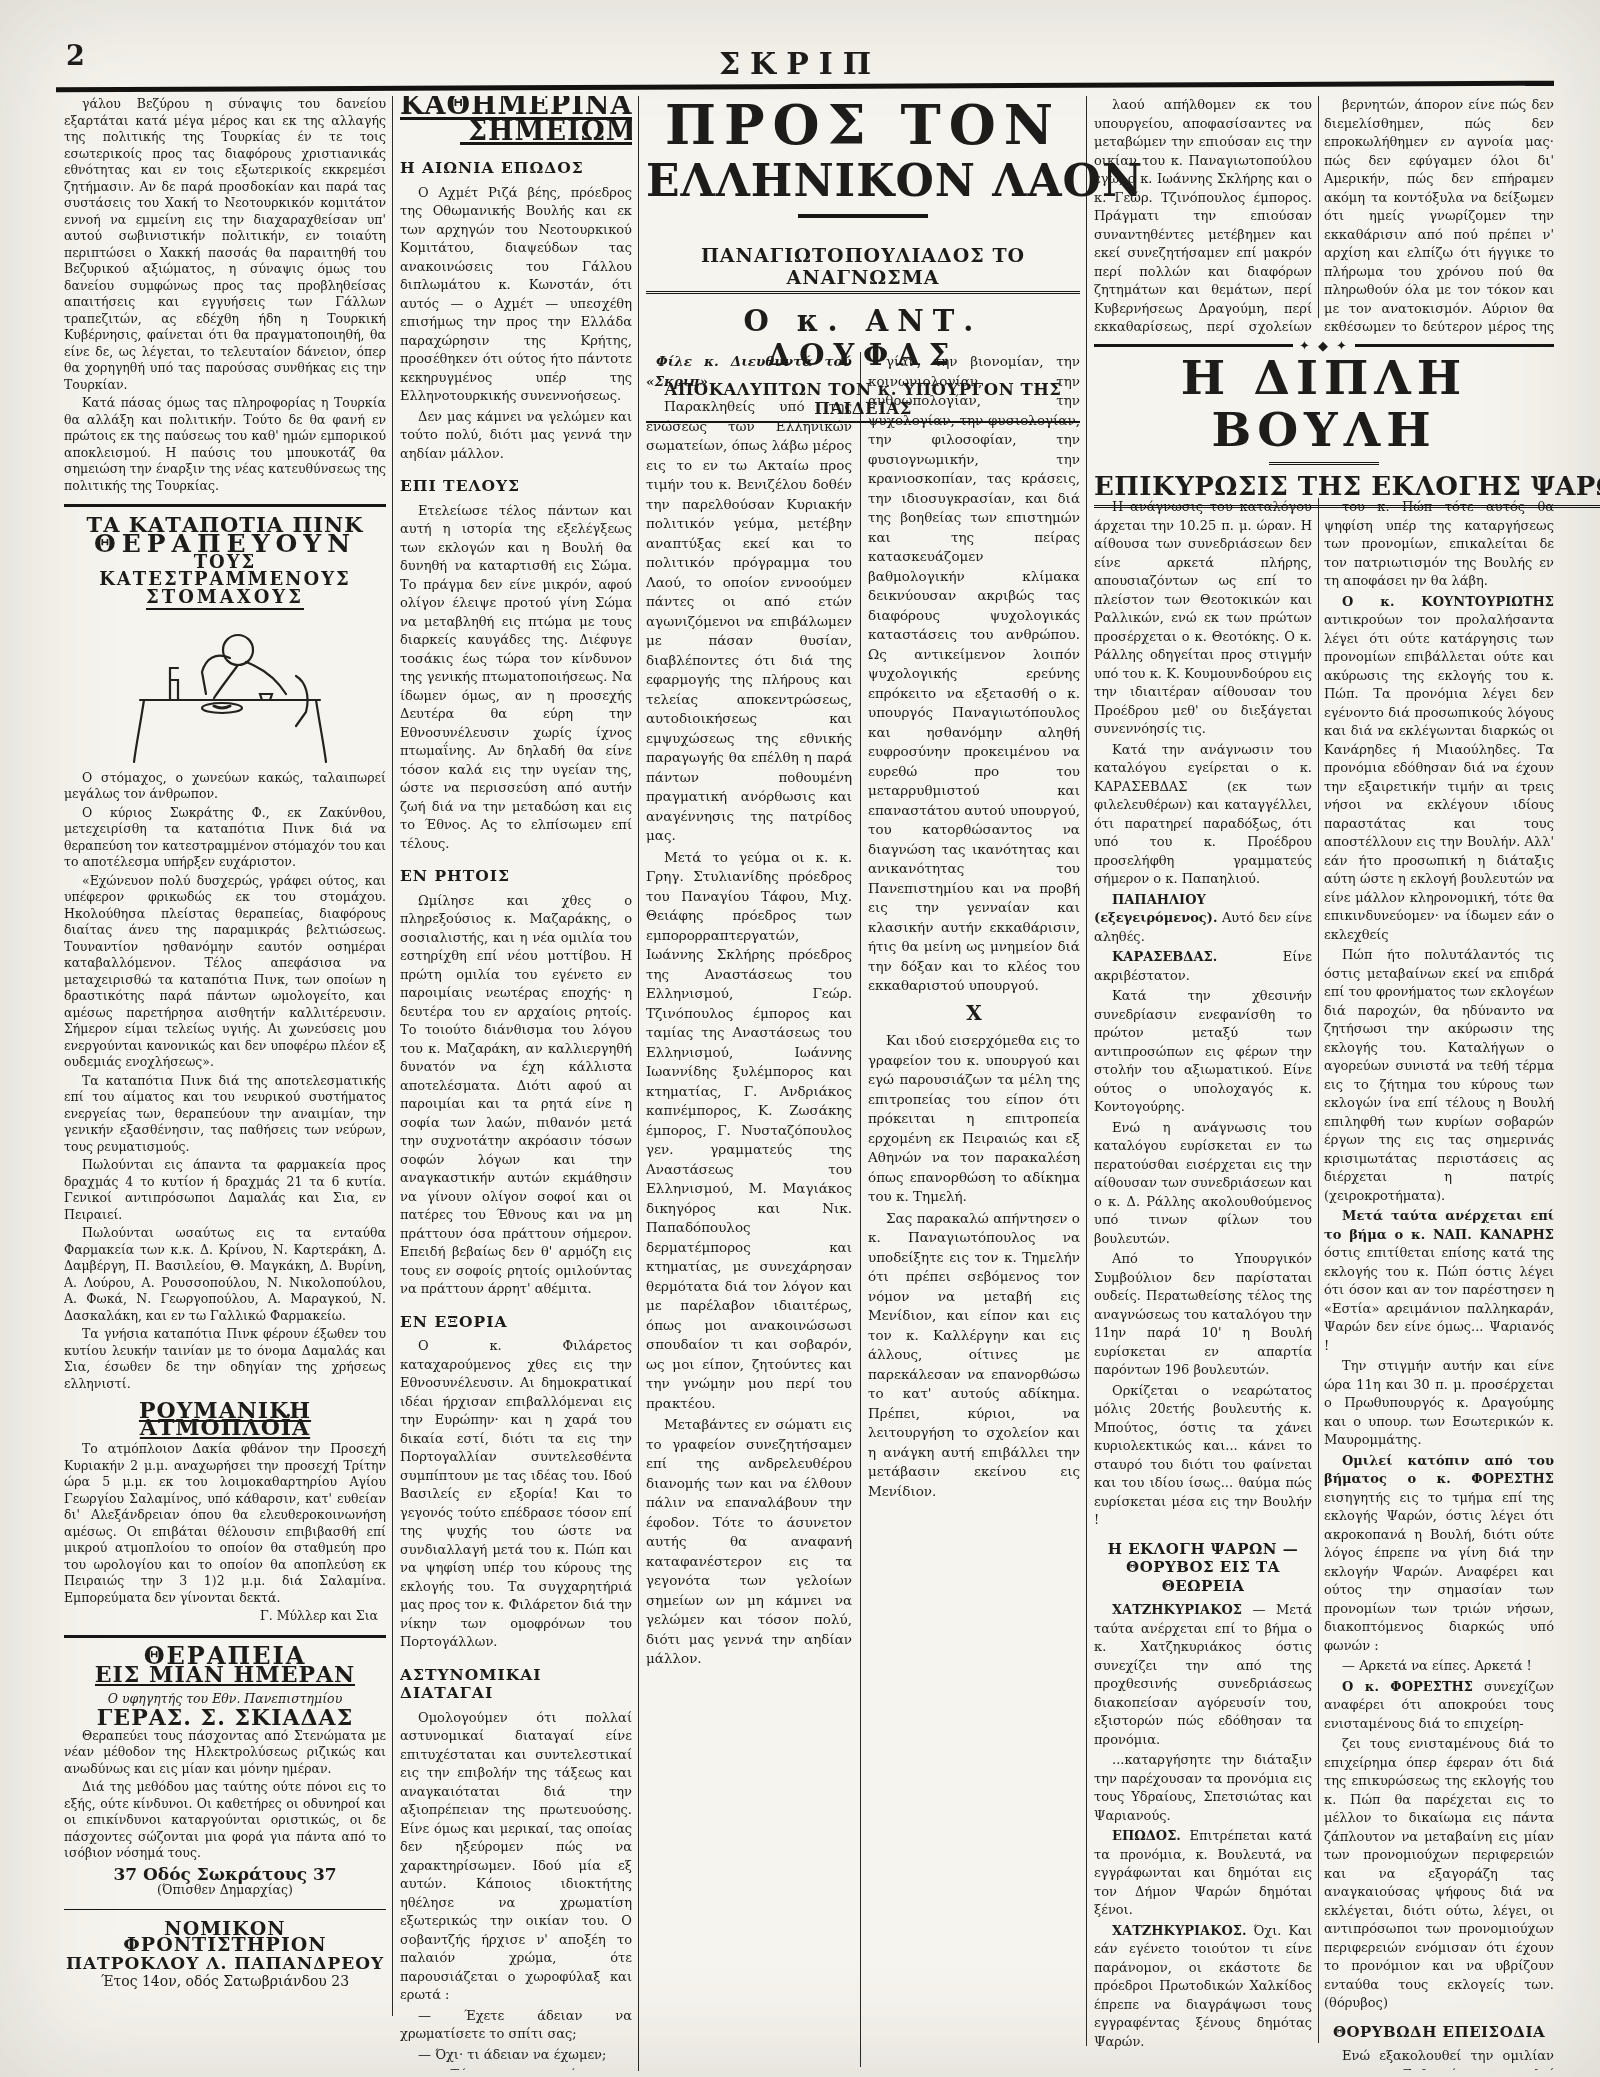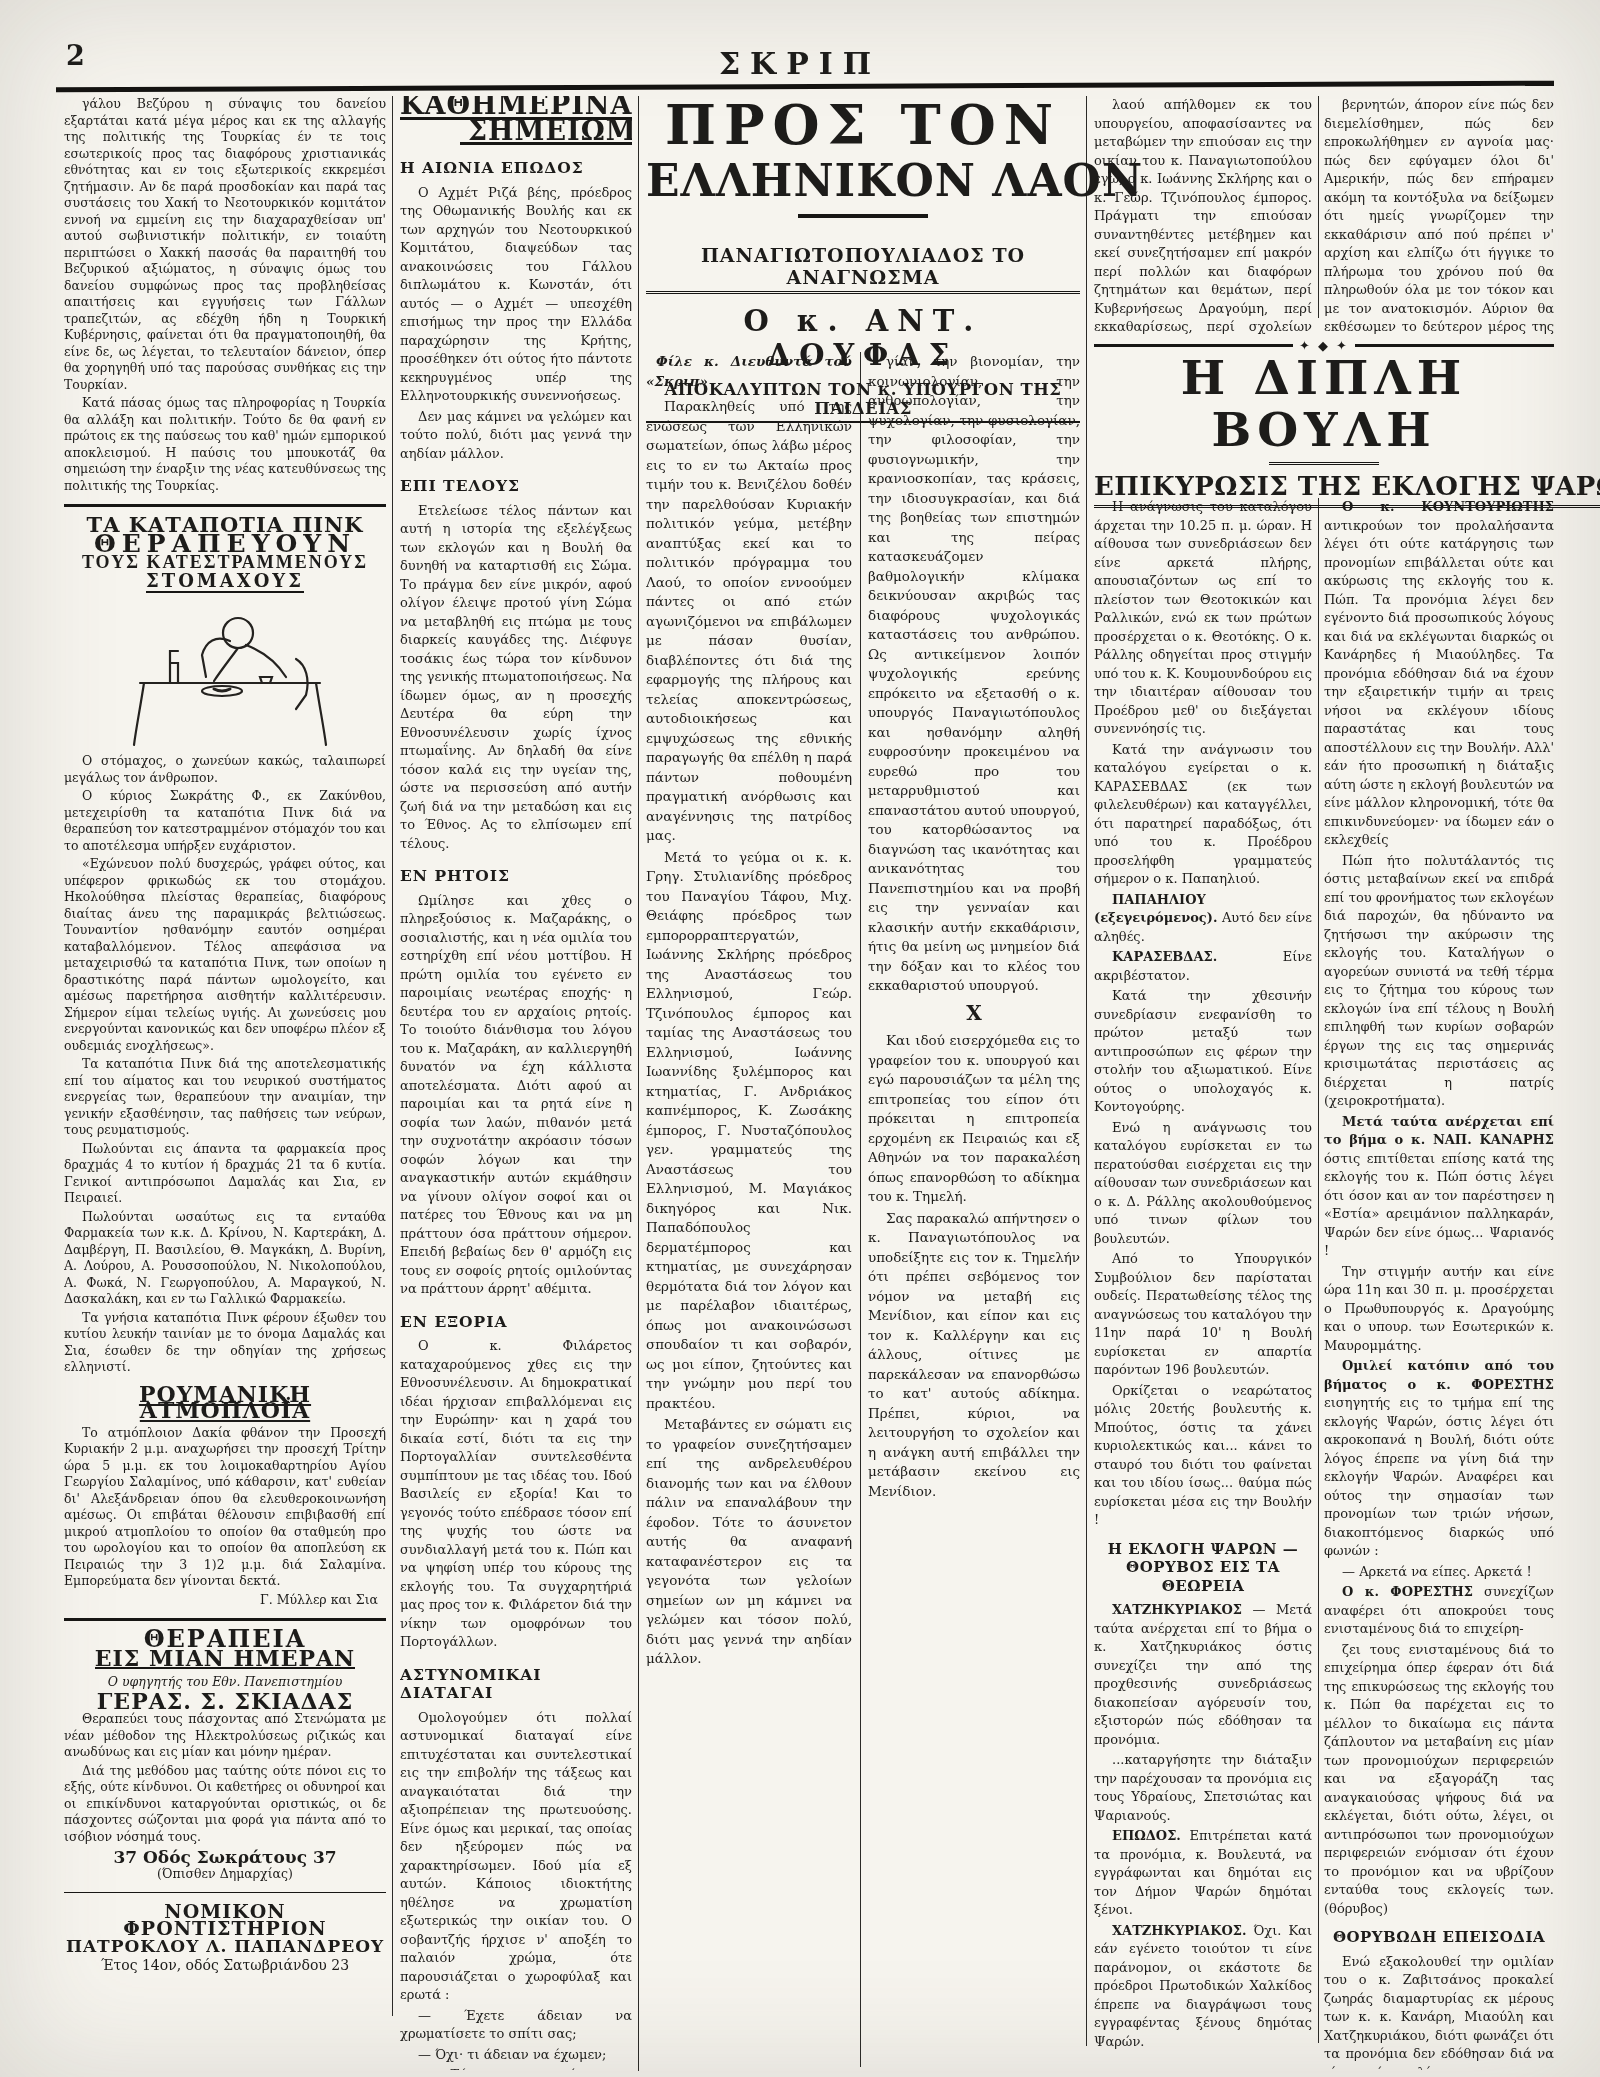--- a/index.html
+++ b/index.html
@@ -22,21 +22,21 @@
            margin:10px 0 6px 0;letter-spacing:.5px;}
   .xmark{text-align:center;font-weight:bold;font-size:20px;margin:8px 0;text-indent:0;}
   .vrule{position:absolute;width:1px;background:#2b2a27;}
   .hrule{height:3px;background:#171614;margin:10px 0;}
   .hrule.thin{height:1px;}
   
   #col1{left:64px;top:96px;width:322px;height:1974px;font-size:12.5px;line-height:16.5px;}
   .adtitle{font-weight:bold;text-align:center;text-indent:0;margin:2px 0;}
   .pink-l1{font-size:21px;letter-spacing:1px;}
   .pink-l2{font-size:25px;letter-spacing:6px;}
-  .pink-l3{font-size:18px;letter-spacing:2px;font-family:Liberation Serif, serif;}
+  .pink-l3{font-size:18px;letter-spacing:2px;}
   .pink-l4{font-size:18px;letter-spacing:3px;border-bottom:2px solid #171614;
            display:inline-block;padding-bottom:2px;}
   .centerwrap{text-align:center;}
   .illus{display:block;margin:6px auto 4px auto;}
   .sec-title{font-weight:bold;text-align:center;font-size:22px;letter-spacing:1px;
              margin:10px 0 6px 0;text-decoration:underline;}
   .sig-right{text-align:right;margin:2px 8px 0 0;text-indent:0;}
   .ther-l1{font-size:24px;letter-spacing:2px;}
   .ther-l2{font-size:22px;letter-spacing:1px;border-bottom:2px solid #171614;
            display:inline-block;padding-bottom:1px;}
@@ -261,20 +261,21 @@
       <p class="par">Ενώ η ανάγνωσις του καταλόγου ευρίσκεται εν τω περατούσθαι εισέρχεται εις την αίθουσαν των συνεδριάσεων και ο κ. Δ. Ράλλης ακολουθούμενος υπό τινων φίλων του βουλευτών.</p>
       <p class="par">Από το Υπουργικόν Συμβούλιον δεν παρίσταται ουδείς. Περατωθείσης τέλος της αναγνώσεως του καταλόγου την 11ην παρά 10' η Βουλή ευρίσκεται εν απαρτία παρόντων 196 βουλευτών.</p>
       <p class="par">Ορκίζεται ο νεαρώτατος μόλις 20ετής βουλευτής κ. Μπούτος, όστις τα χάνει κυριολεκτικώς και... κάνει το σταυρό του διότι του φαίνεται και του ιδίου ίσως... θαύμα πώς ευρίσκεται μέσα εις την Βουλήν !</p>
       <div class="subhead">Η ΕΚΛΟΓΗ ΨΑΡΩΝ — ΘΟΡΥΒΟΣ ΕΙΣ ΤΑ ΘΕΩΡΕΙΑ</div>
       <p class="par"><span class="spk">ΧΑΤΖΗΚΥΡΙΑΚΟΣ</span> — Μετά ταύτα ανέρχεται επί το βήμα ο κ. Χατζηκυριάκος όστις συνεχίζει την από της προχθεσινής συνεδριάσεως διακοπείσαν αγόρευσίν του, εξιστορών πώς εδόθησαν τα προνόμια.</p>
       <p class="par">...καταργήσητε την διάταξιν την παρέχουσαν τα προνόμια εις τους Υδραίους, Σπετσιώτας και Ψαριανούς.</p>
       <p class="par"><span class="spk">ΕΠΩΔΟΣ.</span> Επιτρέπεται κατά τα προνόμια, κ. Βουλευτά, να εγγράφωνται και δημόται εις τον Δήμον Ψαρών δημόται ξένοι.</p>
       <p class="par"><span class="spk">ΧΑΤΖΗΚΥΡΙΑΚΟΣ.</span> Όχι. Και εάν εγένετο τοιούτον τι είνε παράνομον, οι εκάστοτε δε πρόεδροι Πρωτοδικών Χαλκίδος έπρεπε να διαγράψωσι τους εγγραφέντας ξένους δημότας Ψαρών.</p>
     </div>
   <div id="pl-r" class="col">
+      <p class="par">του κ. Πώπ τότε αυτός θα ψηφίση υπέρ της καταργήσεως των προνομίων, επικαλείται δε τον πατριωτισμόν της Βουλής εν τη αποφάσει ην θα λάβη.</p>
       <p class="par"><span class="spk">Ο κ. ΚΟΥΝΤΟΥΡΙΩΤΗΣ</span> αντικρούων τον προλαλήσαντα λέγει ότι ούτε κατάργησις των προνομίων επιβάλλεται ούτε και ακύρωσις της εκλογής του κ. Πώπ. Τα προνόμια λέγει δεν εγένοντο διά προσωπικούς λόγους και διά να εκλέγωνται διαρκώς οι Κανάρηδες ή Μιαούληδες. Τα προνόμια εδόθησαν διά να έχουν την εξαιρετικήν τιμήν αι τρεις νήσοι να εκλέγουν ιδίους παραστάτας και τους αποστέλλουν εις την Βουλήν. Αλλ' εάν ήτο προσωπική η διάταξις αύτη ώστε η εκλογή βουλευτών να είνε μάλλον κληρονομική, τότε θα επικινδυνεύομεν· να ίδωμεν εάν ο εκλεχθείς</p>
       <p class="par">Πώπ ήτο πολυτάλαντός τις όστις μεταβαίνων εκεί να επιδρά επί του φρονήματος των εκλογέων διά παροχών, θα ηδύναντο να ζητήσωσι την ακύρωσιν της εκλογής του. Καταλήγων ο αγορεύων συνιστά να τεθή τέρμα εις το ζήτημα του κύρους των εκλογών ίνα επί τέλους η Βουλή επιληφθή των κυρίων σοβαρών έργων της εις τας σημερινάς κρισιμωτάτας περιστάσεις ας διέρχεται η πατρίς (χειροκροτήματα).</p>
       <p class="par"><span class="spk">Μετά ταύτα ανέρχεται επί το βήμα ο κ. ΝΑΠ. ΚΑΝΑΡΗΣ</span> όστις επιτίθεται επίσης κατά της εκλογής του κ. Πώπ όστις λέγει ότι όσον και αν τον παρέστησεν η «Εστία» αρειμάνιον παλληκαράν, Ψαρών δεν είνε όμως... Ψαριανός !</p>
       <p class="par">Την στιγμήν αυτήν και είνε ώρα 11η και 30 π. μ. προσέρχεται ο Πρωθυπουργός κ. Δραγούμης και ο υπουρ. των Εσωτερικών κ. Μαυρομμάτης.</p>
       <p class="par"><span class="spk">Ομιλεί κατόπιν από του βήματος ο κ. ΦΟΡΕΣΤΗΣ</span> εισηγητής εις το τμήμα επί της εκλογής Ψαρών, όστις λέγει ότι ακροκοπανά η Βουλή, διότι ούτε λόγος έπρεπε να γίνη διά την εκλογήν Ψαρών. Αναφέρει και ούτος την σημασίαν των προνομίων των τριών νήσων, διακοπτόμενος διαρκώς υπό φωνών :</p>
       <p class="dialogue">— Αρκετά να είπες. Αρκετά !</p>
       <p class="par"><span class="spk">Ο κ. ΦΟΡΕΣΤΗΣ</span> συνεχίζων αναφέρει ότι αποκρούει τους ενισταμένους διά το επιχείρη-</p>
       <p class="par">ζει τους ενισταμένους διά το επιχείρημα όπερ έφεραν ότι διά της επικυρώσεως της εκλογής του κ. Πώπ θα παρέχεται εις το μέλλον το δικαίωμα εις πάντα ζάπλουτον να μεταβαίνη εις μίαν των προνομιούχων περιφερειών και να εξαγοράζη τας αναγκαιούσας ψήφους διά να εκλέγεται, διότι ούτω, λέγει, οι αντιπρόσωποι των προνομιούχων περιφερειών ενόμισαν ότι έχουν το προνόμιον και να υβρίζουν ενταύθα τους εκλογείς των. (θόρυβος)</p>
       <div class="subhead">ΘΟΡΥΒΩΔΗ ΕΠΕΙΣΟΔΙΑ</div>
       <p class="par">Ενώ εξακολουθεί την ομιλίαν του ο κ. Ζαβιτσάνος προκαλεί ζωηράς διαμαρτυρίας εκ μέρους των κ. κ. Κανάρη, Μιαούλη και Χατζηκυριάκου, διότι φωνάζει ότι τα προνόμια δεν εδόθησαν διά να είνε τιμάρια ολίγων.</p>

